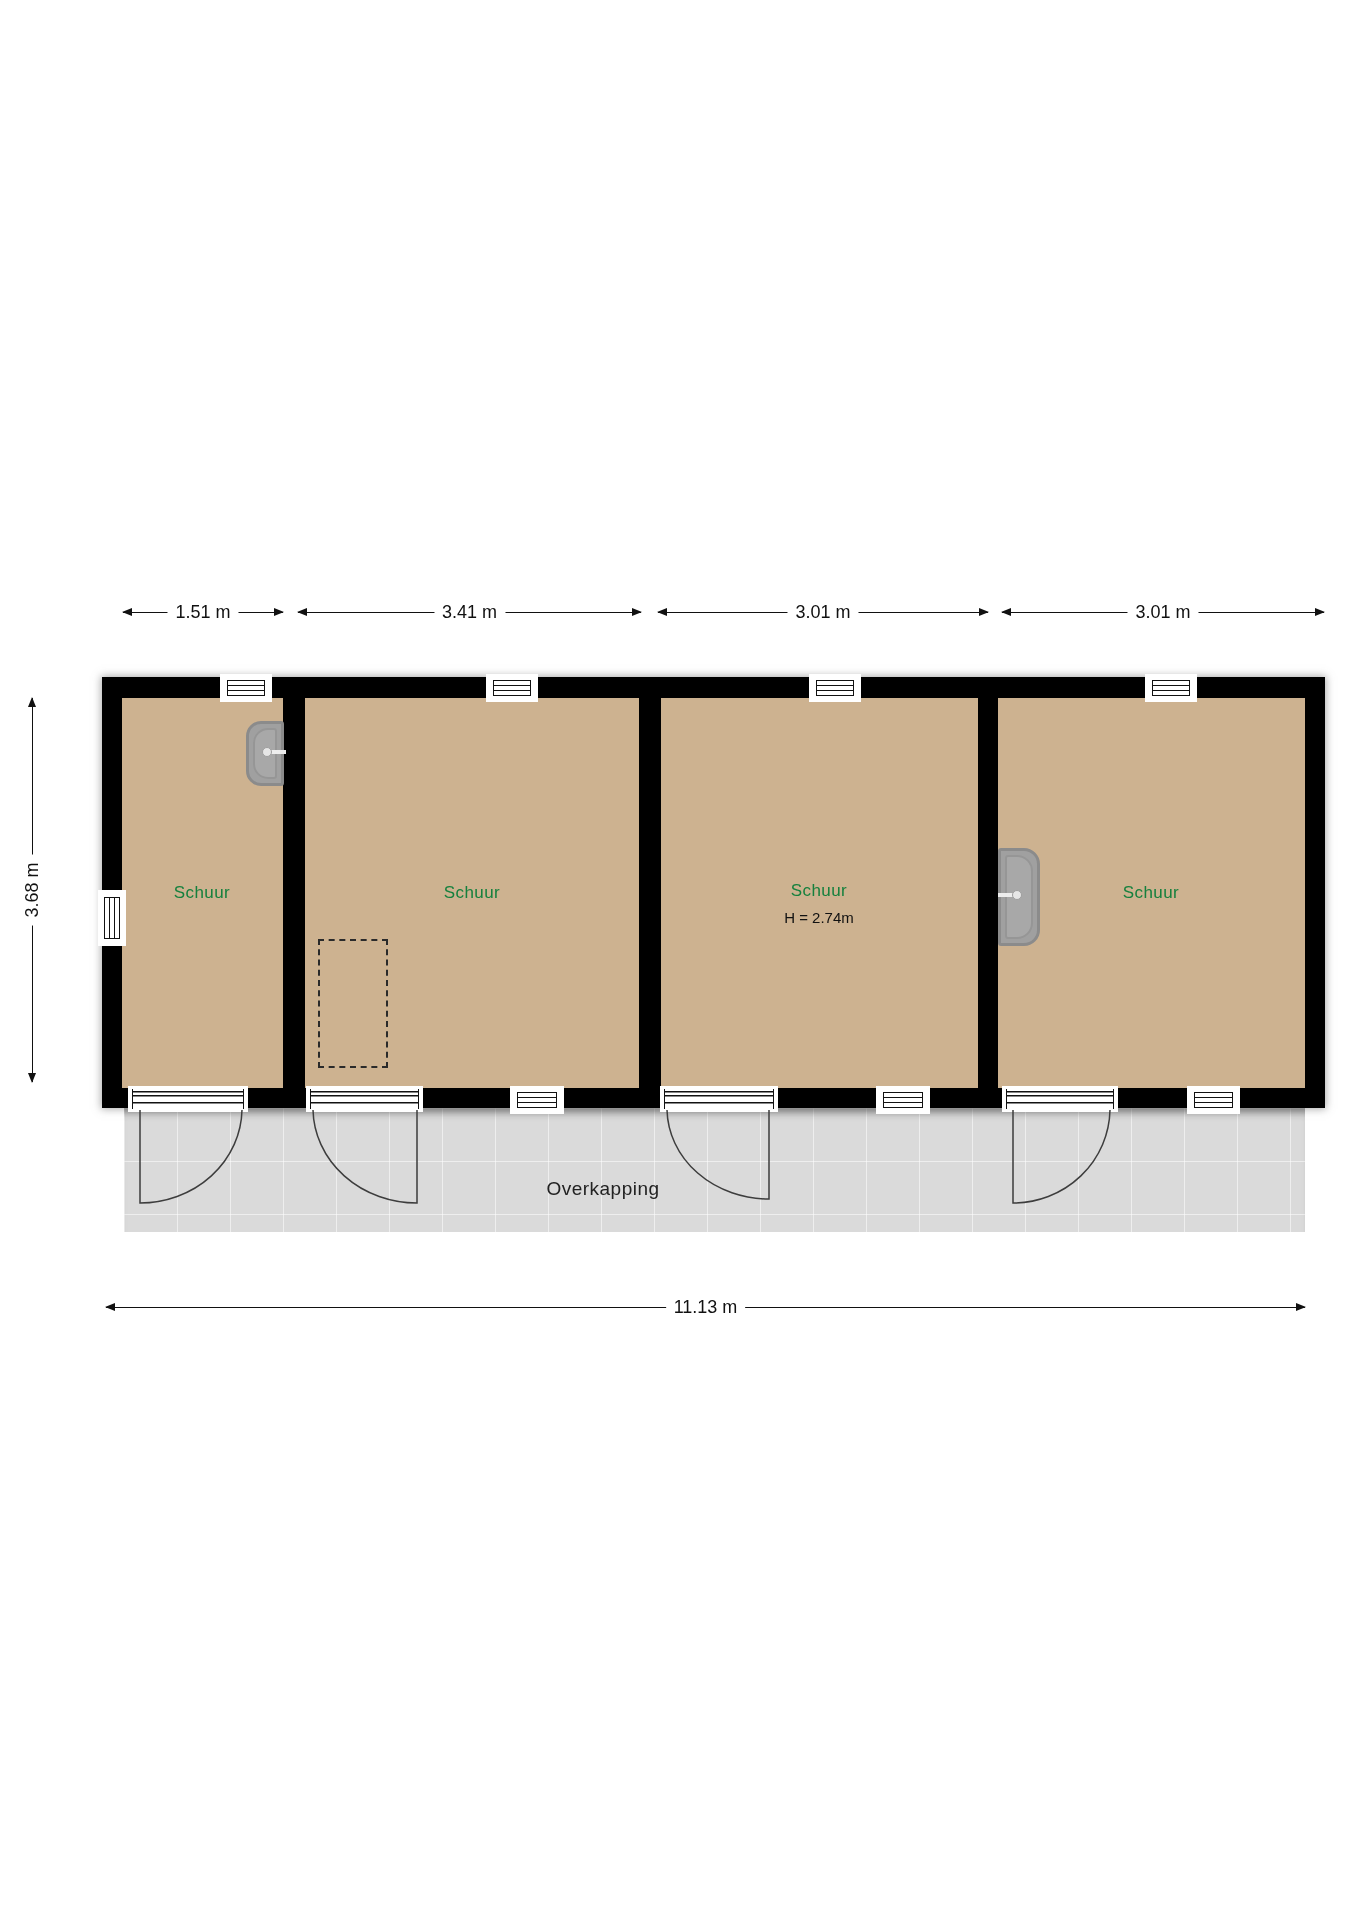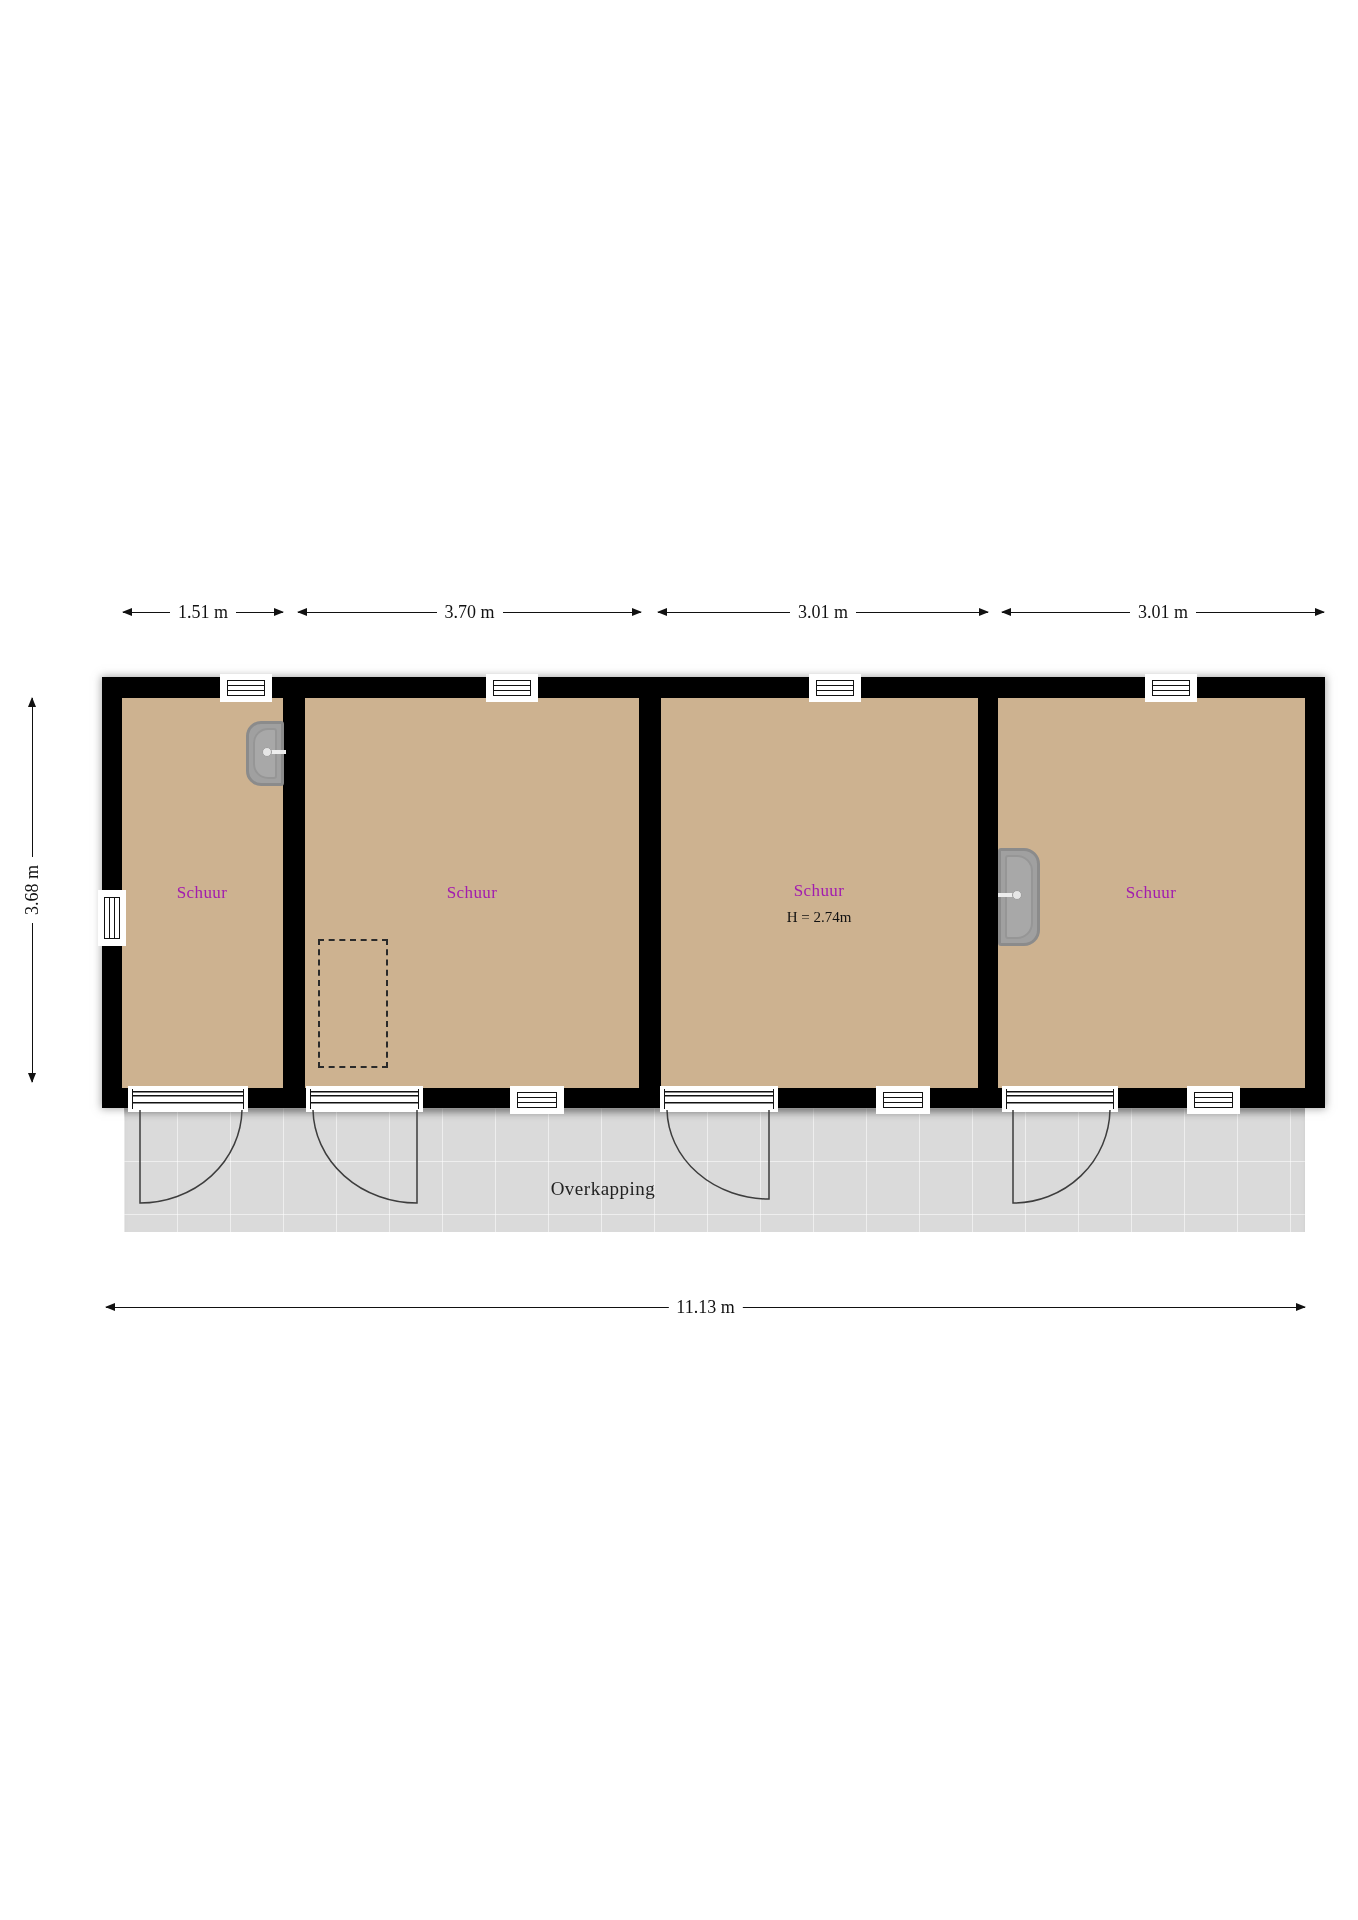--- a/index.html
+++ b/index.html
@@ -1,17 +1,17 @@
 <!DOCTYPE html>
 <html><head>
 <meta charset="utf-8">
 <style>
   html,body{margin:0;padding:0;background:#fff;}
   body{font-family:"Liberation Sans", sans-serif;color:#111;}
-  .canvas{position:relative;width:1358px;height:1920px;background:#fff;overflow:hidden;font-family:Liberation Serif, serif;}
+  .canvas{position:relative;width:1358px;height:1920px;background:#fff;overflow:hidden;}
 
   
   .building{position:absolute;left:102px;top:677px;width:1223px;height:431px;
             background:#000;box-shadow:0 0 8px 1px rgba(100,100,100,.55);}
   .floor{position:absolute;top:21px;height:390px;background:#cdb290;}
   .floor.r1{left:20px;width:161px;}
   .floor.r2{left:203px;width:334px;}
   .floor.r3{left:559px;width:317px;}
   .floor.r4{left:896px;width:307px;}
 
@@ -54,21 +54,21 @@
   .valve .knob{position:absolute;width:8px;height:8px;border-radius:50%;background:#e6e6e6;
     border:1px solid #9e9e9e;top:-3px;}
   .valve1{left:268px;top:750px;width:18px;}
   .valve1 .knob{left:-6px;}
   .valve2{left:998px;top:893px;width:18px;}
   .valve2 .knob{right:-6px;}
   .dashed-box{position:absolute;left:318px;top:939px;width:70px;height:129px;
     border:2px dashed #2a2a2a;box-sizing:border-box;}
 
   
-  .room-label{position:absolute;transform:translate(-50%,-50%);font-size:17px;color:#a21caf;
+  .room-label{position:absolute;transform:translate(-50%,-50%);font-size:17px;color:#15803d;
     letter-spacing:.4px;white-space:nowrap;}
   .room-sub{position:absolute;transform:translate(-50%,-50%);font-size:15px;color:#111;white-space:nowrap;}
 
   
   .dim-h{position:absolute;height:0;border-top:1.5px solid #111;}
   .dim-v{position:absolute;width:0;border-left:1.5px solid #111;}
   .arr{position:absolute;width:0;height:0;border-style:solid;}
   .arr.left{left:-1px;top:-5.5px;border-width:4.5px 10px 4.5px 0;border-color:transparent #111 transparent transparent;}
   .arr.right{right:-1px;top:-5.5px;border-width:4.5px 0 4.5px 10px;border-color:transparent transparent transparent #111;}
   .arr.up{top:-1px;left:-5.5px;border-width:0 4.5px 10px 4.5px;border-color:transparent transparent #111 transparent;}
@@ -84,21 +84,21 @@
 <div class="canvas">
 
   <div class="dim-h" style="left:123px;top:612px;width:160px;">
     <span class="arr left"></span>
     <span class="arr right"></span>
     <span class="dim-label">1.51 m</span>
   </div>
   <div class="dim-h" style="left:298px;top:612px;width:343px;">
     <span class="arr left"></span>
     <span class="arr right"></span>
-    <span class="dim-label">3.70 m</span>
+    <span class="dim-label">3.41 m</span>
   </div>
   <div class="dim-h" style="left:658px;top:612px;width:330px;">
     <span class="arr left"></span>
     <span class="arr right"></span>
     <span class="dim-label">3.01 m</span>
   </div>
   <div class="dim-h" style="left:1002px;top:612px;width:322px;">
     <span class="arr left"></span>
     <span class="arr right"></span>
     <span class="dim-label">3.01 m</span>

